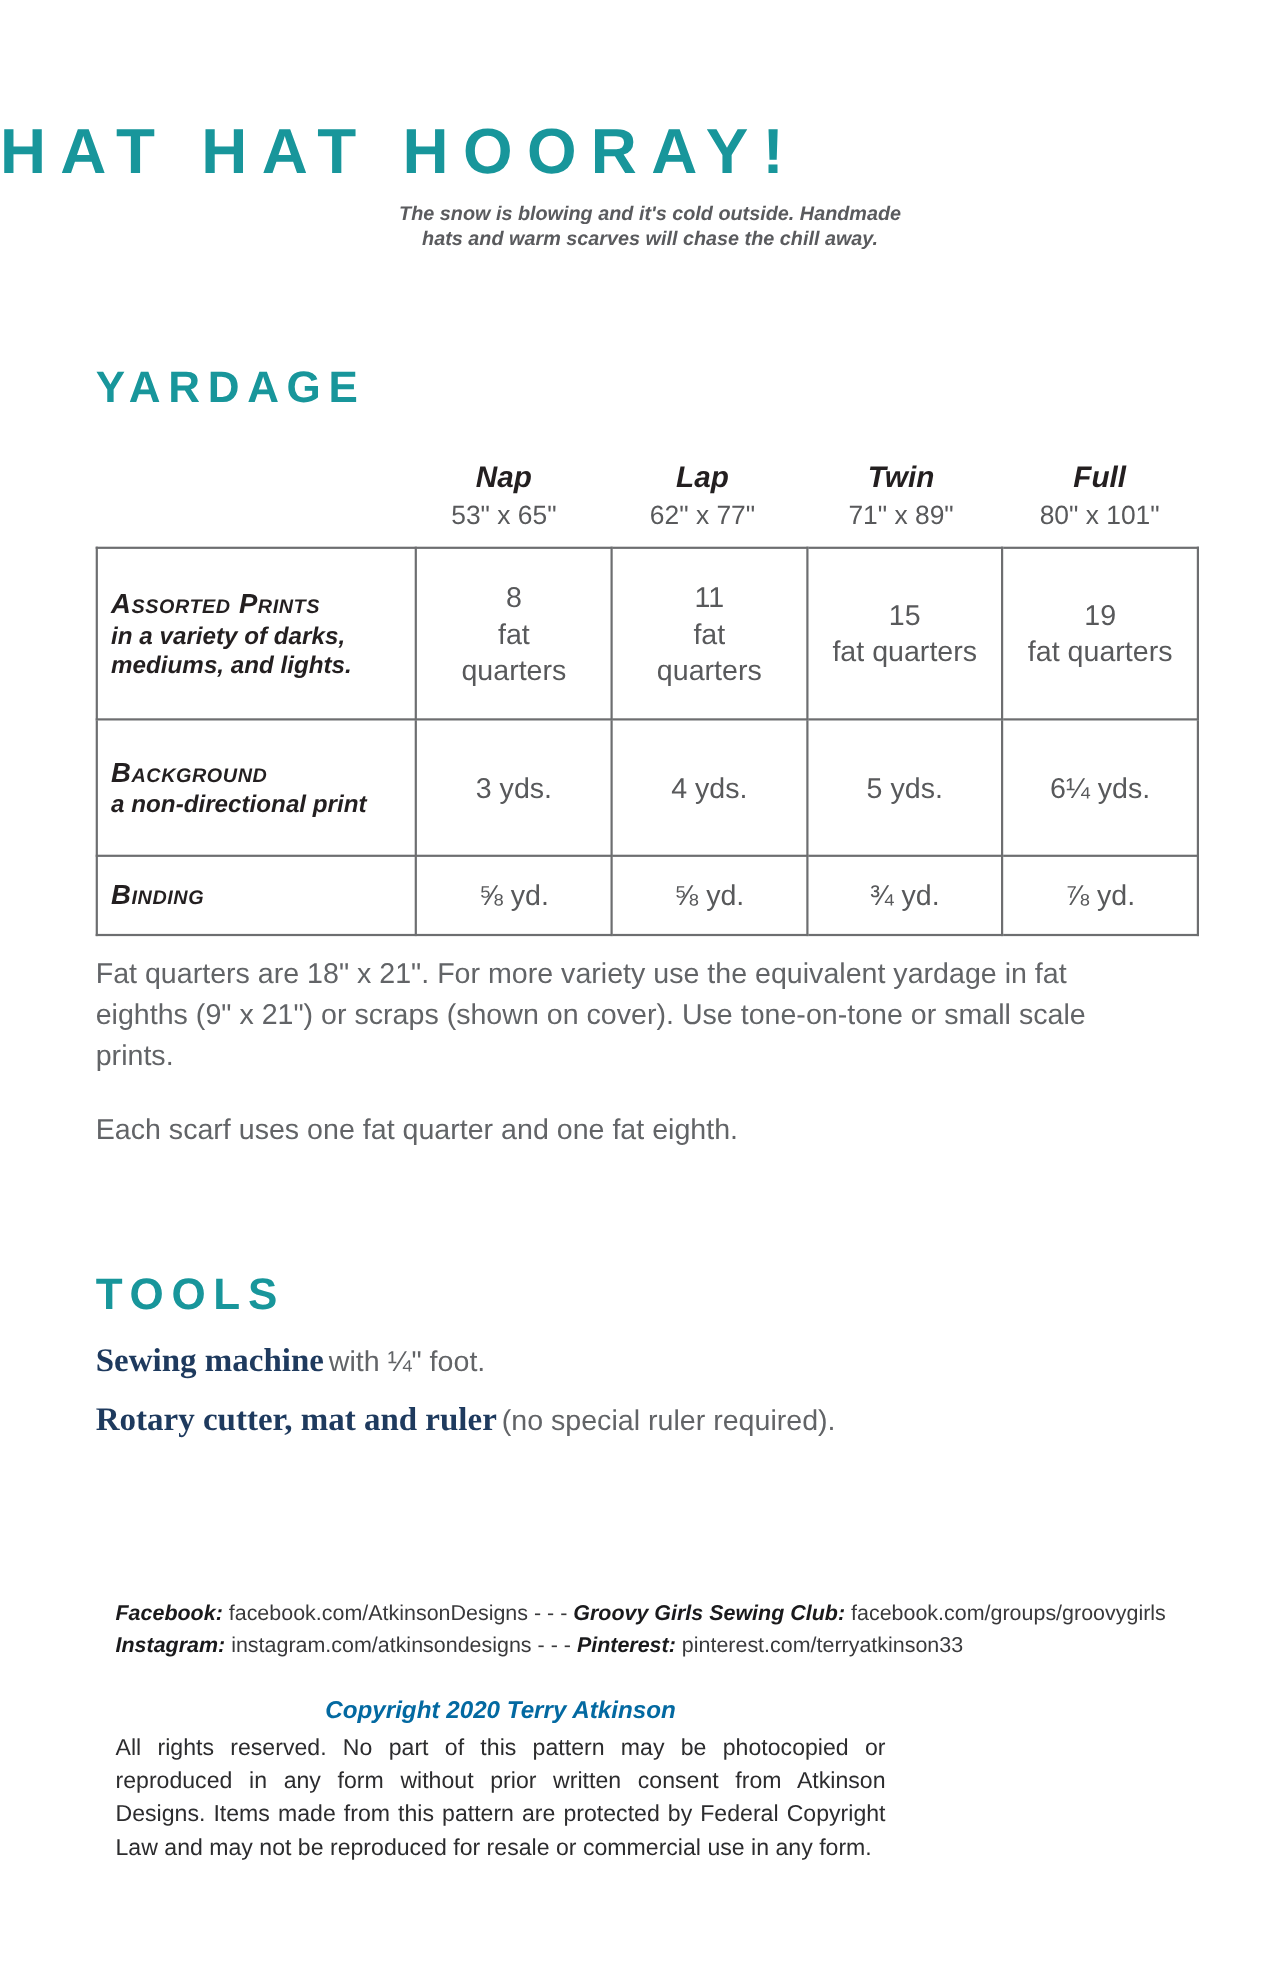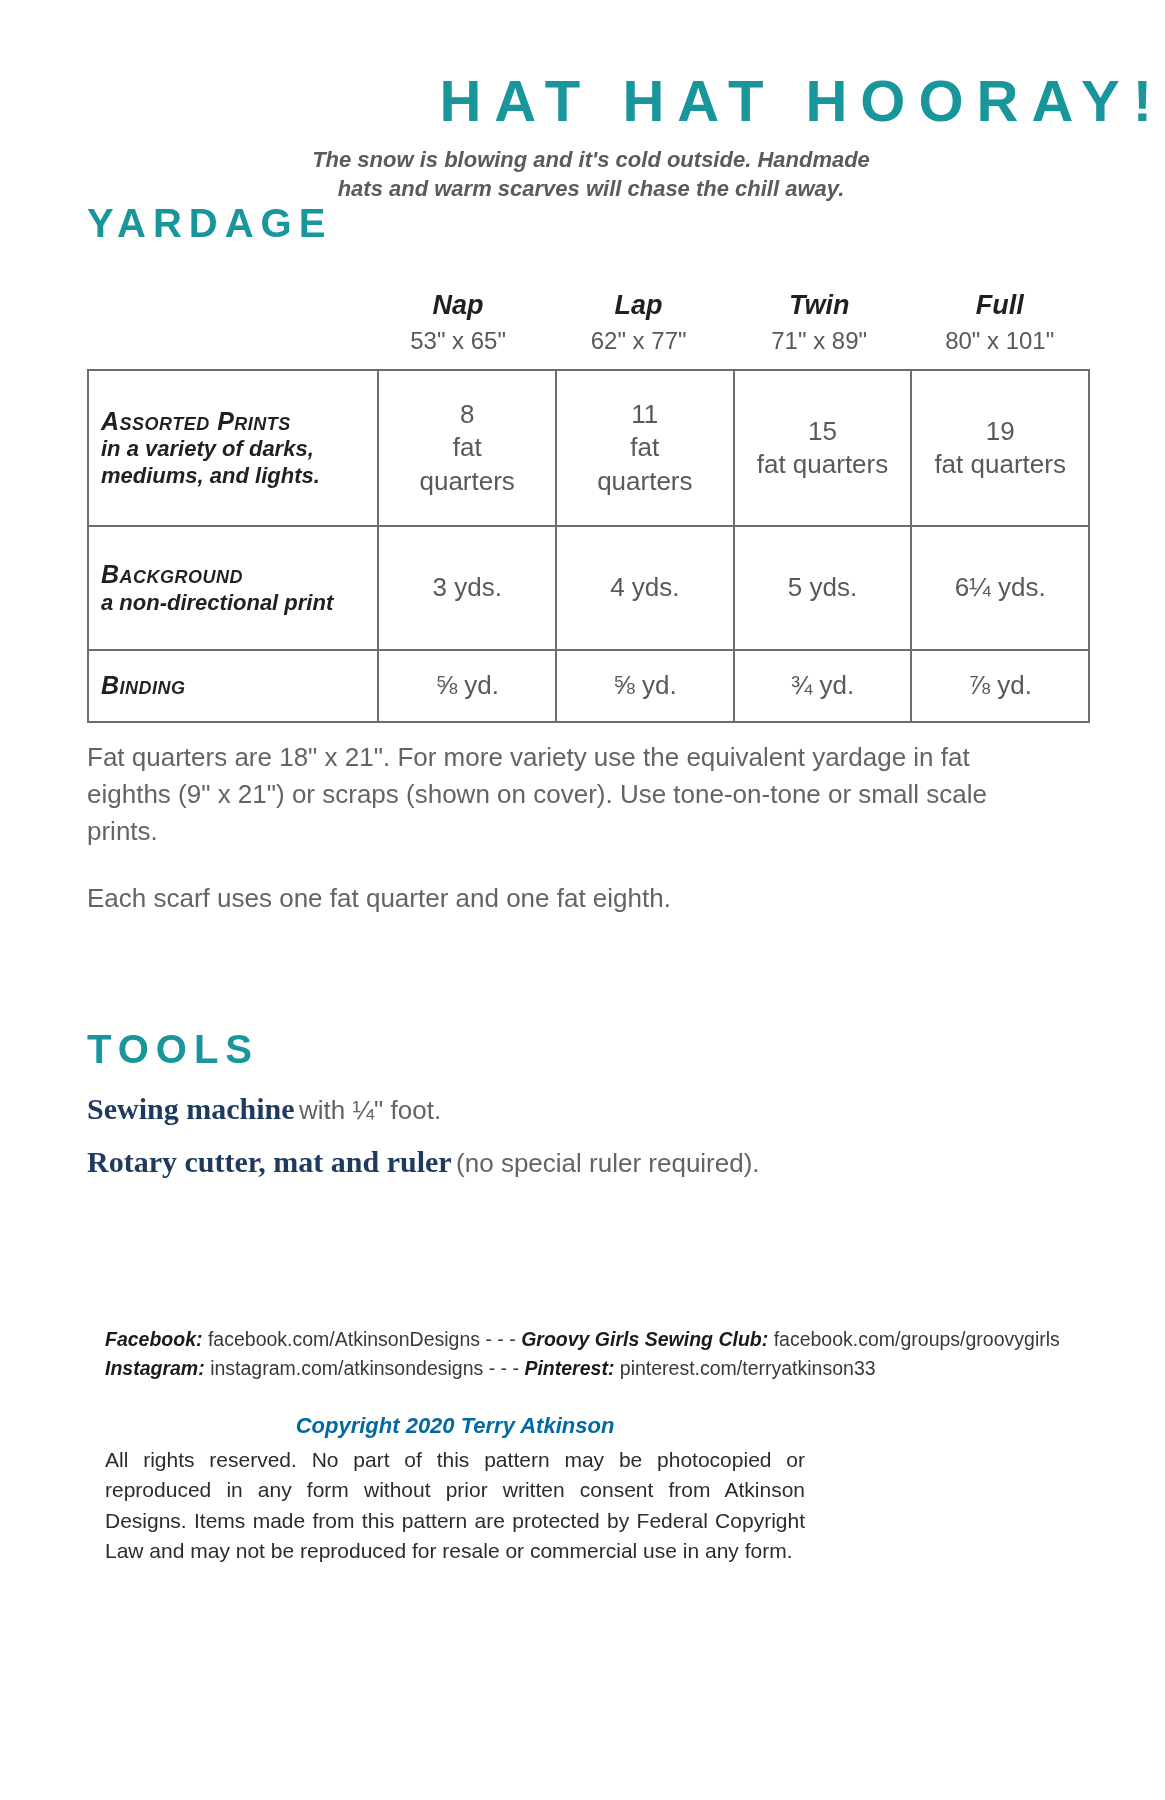--- a/index.html
+++ b/index.html
@@ -5,48 +5,48 @@
   html,body { margin:0; padding:0; background:#ffffff; }
   .page {
     position:relative;
     width:1165px; height:1800px;
     background:#ffffff;
     font-family:"Liberation Sans", sans-serif;
     overflow:hidden;
   }
   
   .title {
-    padding-top:72px;
-    text-align:right;
+    padding-top:109px;
+    text-align:left;
     color:#18969b;
     font-size:58px;
     font-weight:800;
     letter-spacing:13px;
     line-height:1.0;
   }
   .subtitle {
     margin-top:16px;
     text-align:center;
     color:#5a5b5e;
-    font-size:22px;
+    font-size:18px;
     font-weight:700;
     font-style:italic;
     line-height:1.3;
     padding-left:17px;
   }
   
   .content { margin:0 75px 0 87px; }   
   .section-heading {
     color:#18969b;
     font-size:40px;
     font-weight:800;
     letter-spacing:7px;
     line-height:1.0;
   }
-  .yardage-heading { }
+  .yardage-heading { margin-top:102px; }
   
   .tbl-head { display:flex; margin-top:48px; }
   .tbl-head .c0 { width:28%; }
   .tbl-head .c  { width:18%; text-align:center; }
   .col-name { font-size:27px; font-weight:700; font-style:italic; color:#231f20; line-height:1.1; }
   .col-size { font-size:24px; color:#58595b; margin-top:6px; }
   table.yardage {
     border-collapse:collapse;
     width:100%;
     margin-top:14px;

